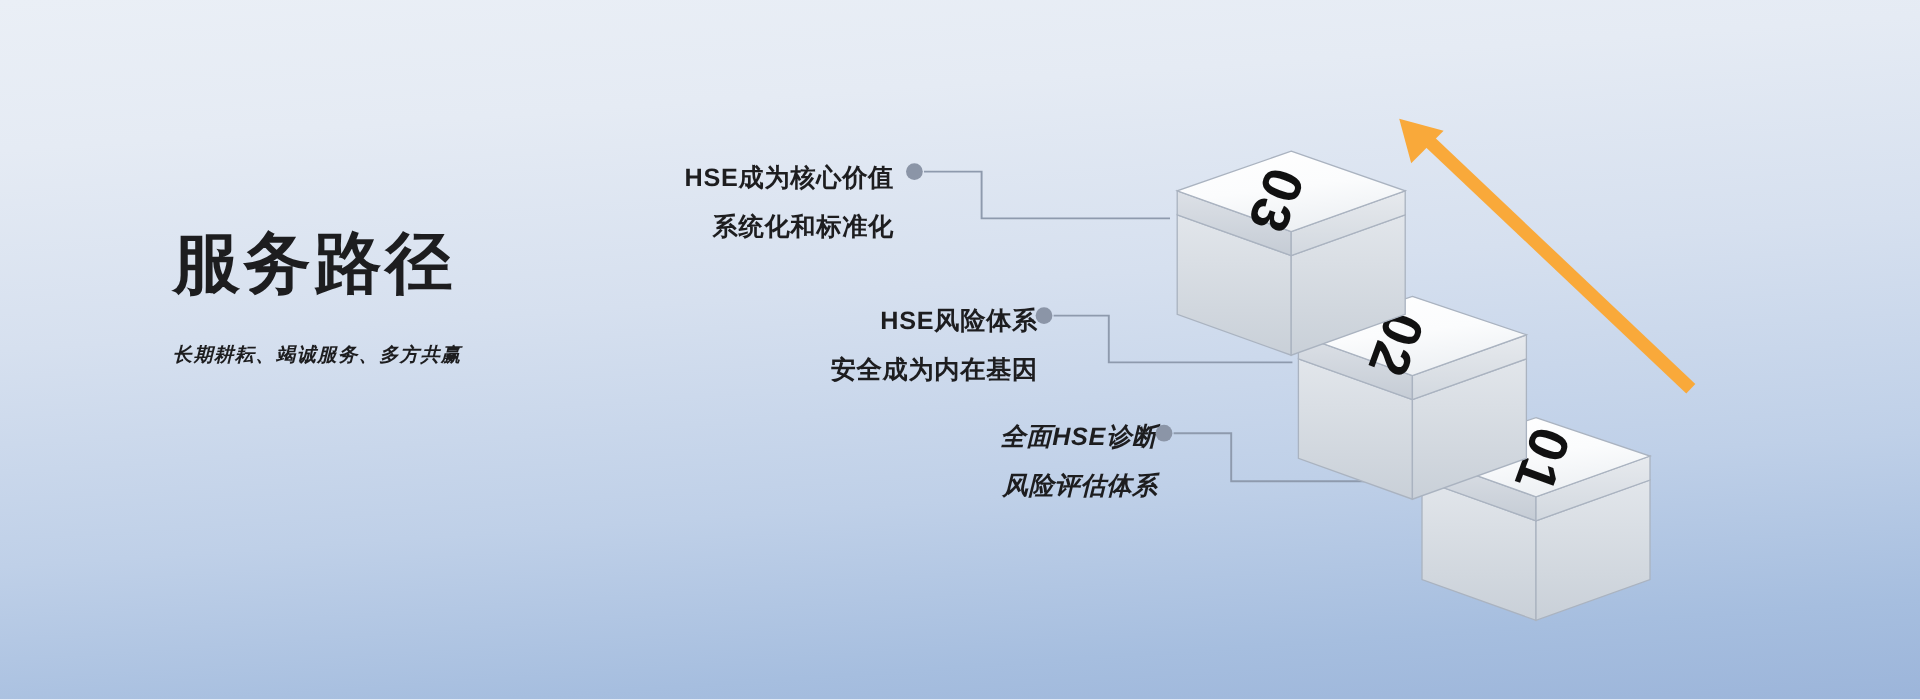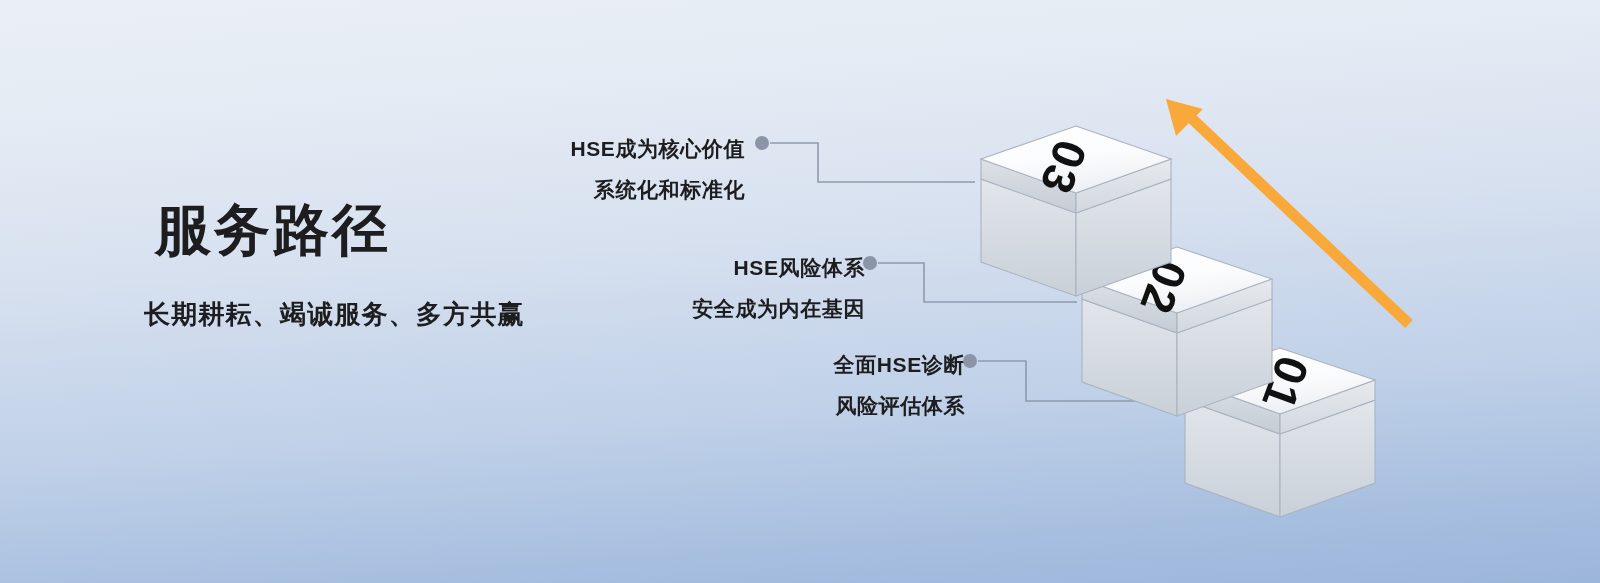--- a/index.html
+++ b/index.html
@@ -25,47 +25,48 @@
     left: 144px;
     top: 186px;
     width: 520px;
   }
   #page-title {
     font-size: 56px;
     font-weight: 700;
     color: #1d1d1f;
     letter-spacing: 3px;
     line-height: 1.18;
-    margin: 11px;
+    margin: 0;
     white-space: nowrap;
   }
   #page-subtitle {
     margin: 0;
     margin-top: 34px;
-    font-size: 26px;
+    font-size: 16px;
     font-weight: 700;
     color: #1d1d1f;
     letter-spacing: 1.2px;
     white-space: nowrap;
+    font-style: italic;
   }
   
   .callout {
     position: absolute;
     text-align: right;
     color: #1d1d1f;
     font-size: 21px;
     font-weight: 600;
     line-height: 41px;
     letter-spacing: 0.6px;
     white-space: nowrap;
   }
   .callout .line { display: block; }
   #callout-03 { left: 400px; top: 128px; width: 345px; text-align: right; }
   #callout-02 { left: 520px; top: 247px; width: 345px; }
-  #callout-01 { left: 620px; top: 344px; width: 345px; }
+  #callout-01 { left: 620px; top: 344px; width: 345px; font-style: italic; }
 
   
   #overlay {
     position: absolute;
     left: 0; top: 0;
     width: 1600px;
     height: 583px;
     pointer-events: none;
   }
   .conn-line { fill: none; stroke: #8e9aad; stroke-width: 1.6; }

